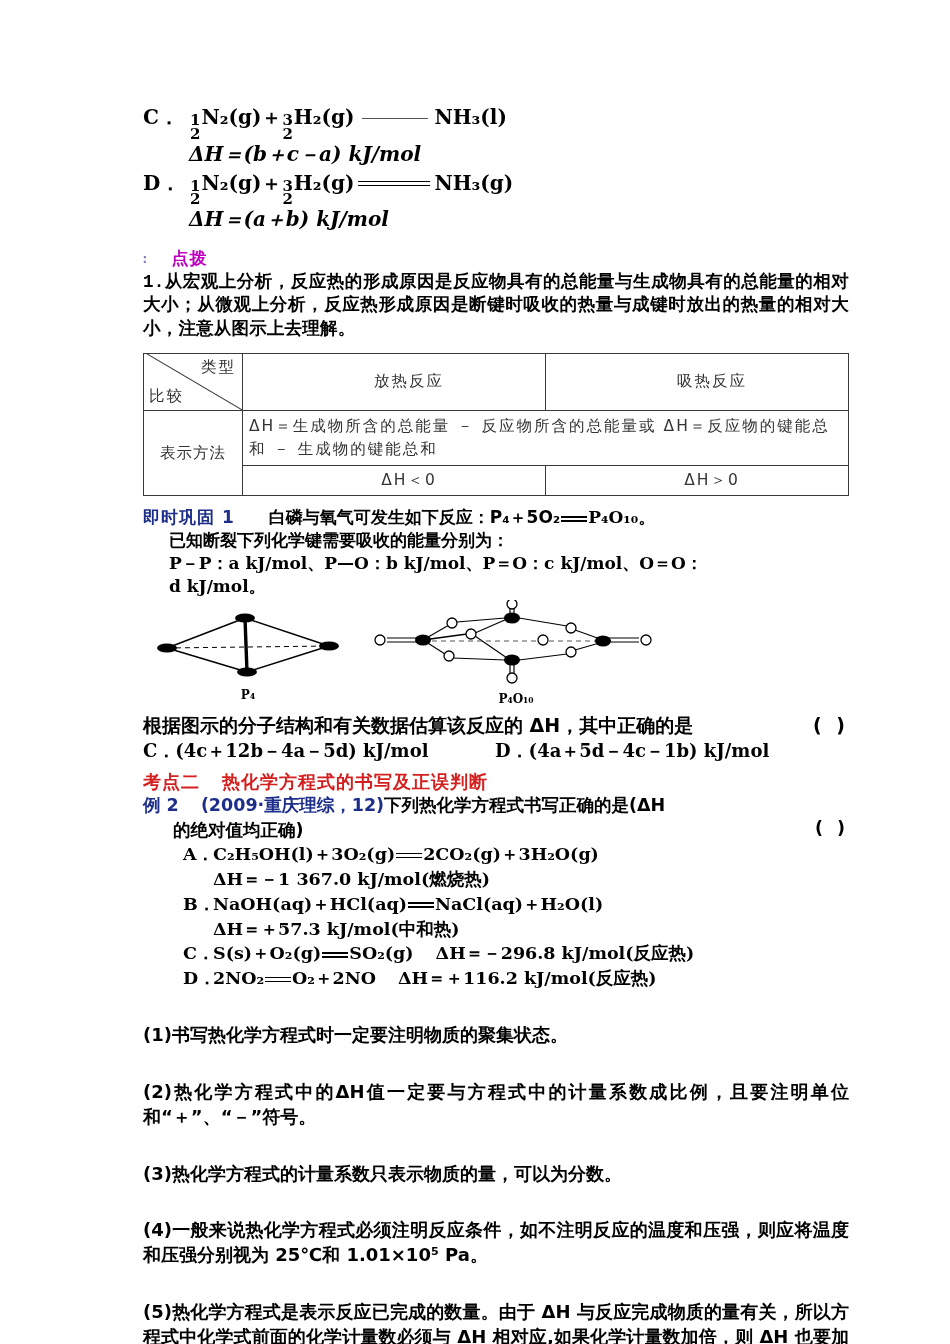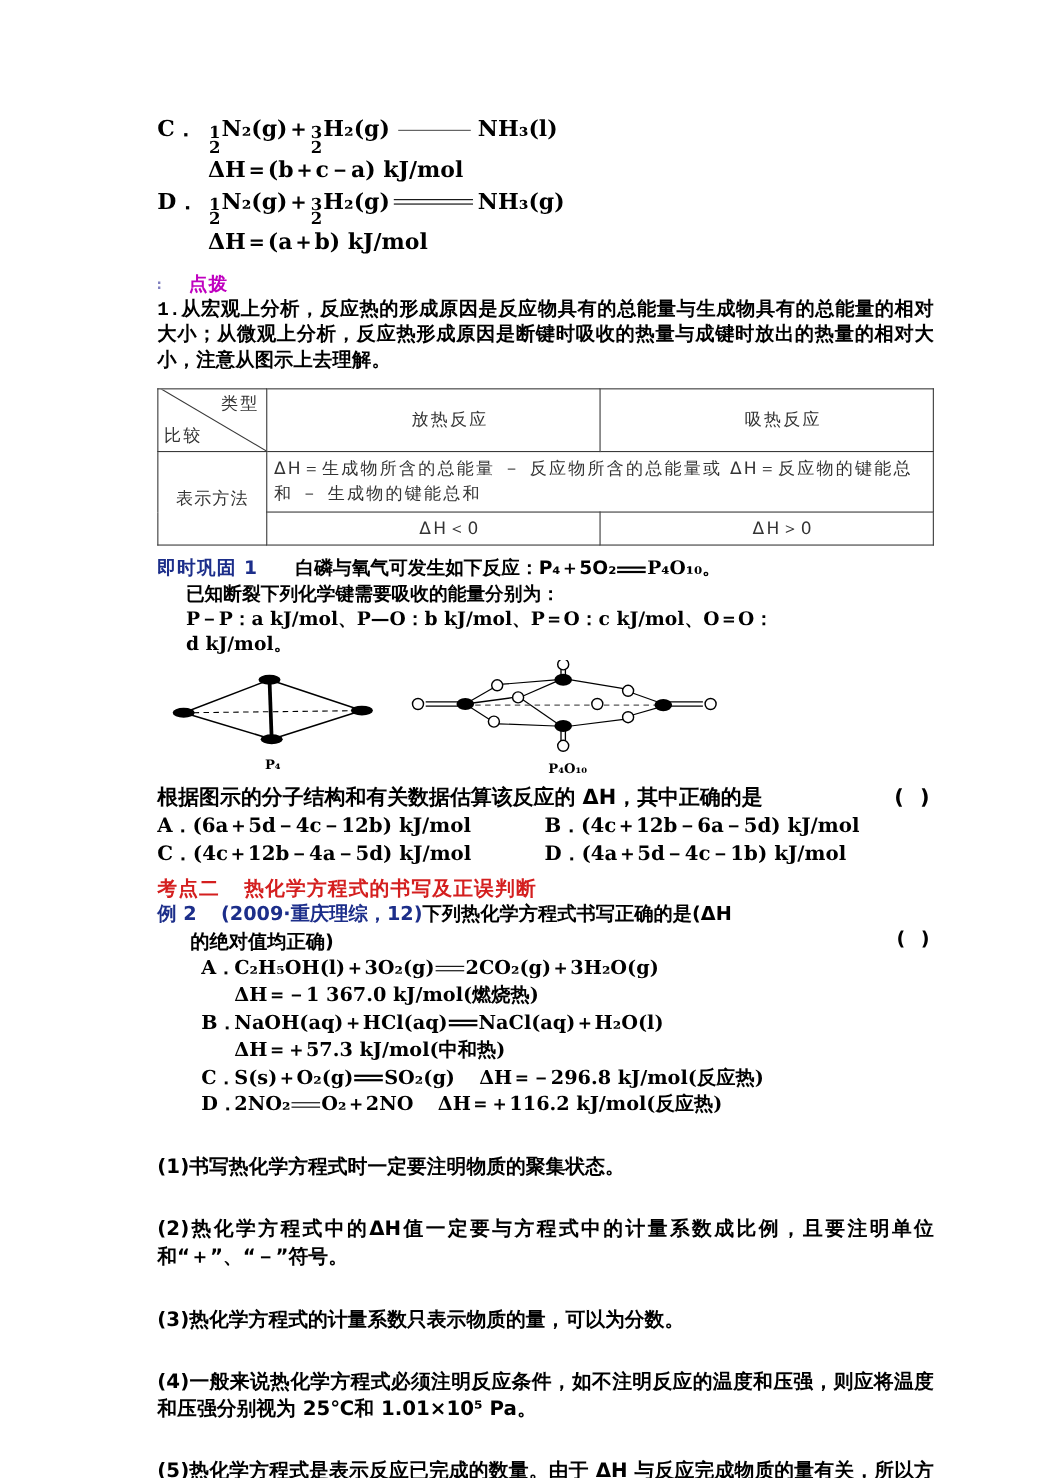--- a/index.html
+++ b/index.html
@@ -90,20 +90,21 @@
     top: 6px;
     height: 1px;
     background: #555;
   }
   .dh-line {
     font-family: "DejaVu Serif", "Liberation Serif", serif;
     font-weight: bold;
     font-size: 20px;
     padding-left: 46px;
     white-space: nowrap;
+    font-style: italic;
   }
 
   
   .tip-head {
     color: #c000c0;
     font-family: "DejaVu Sans", "Liberation Sans", sans-serif;
     font-weight: bold;
     font-size: 17px;
     margin-top: 14px;
     margin-bottom: 1px;
@@ -452,24 +453,20 @@
         <circle cx="172" cy="40" r="5" fill="#fff" stroke="#000" stroke-width="1.3"></circle>
       </svg>
       <div class="fig-cap" style="width:290px;margin-top:-2px">P₄O₁₀</div>
     </div>
   </div>
 
   <div class="qtext">
     <span>根据图示的分子结构和有关数据估算该反应的 ΔH，其中正确的是</span><span class="paren">(    )</span>
   </div>
   <div class="ans-row">
-    <div>A．(6a＋5d－4c－12b) kJ/mol</div>
-    <div>B．(4c＋12b－6a－5d) kJ/mol</div>
-  </div>
-  <div class="ans-row">
     <div>C．(4c＋12b－4a－5d) kJ/mol</div>
     <div>D．(4a＋5d－4c－1b) kJ/mol</div>
   </div>
 
   <div class="red-head">
     <span>考点二</span><span class="gap"></span><span>热化学方程式的书写及正误判断</span>
   </div>
 
   <div class="ex-head">
     <span class="lbl">例 2</span>

